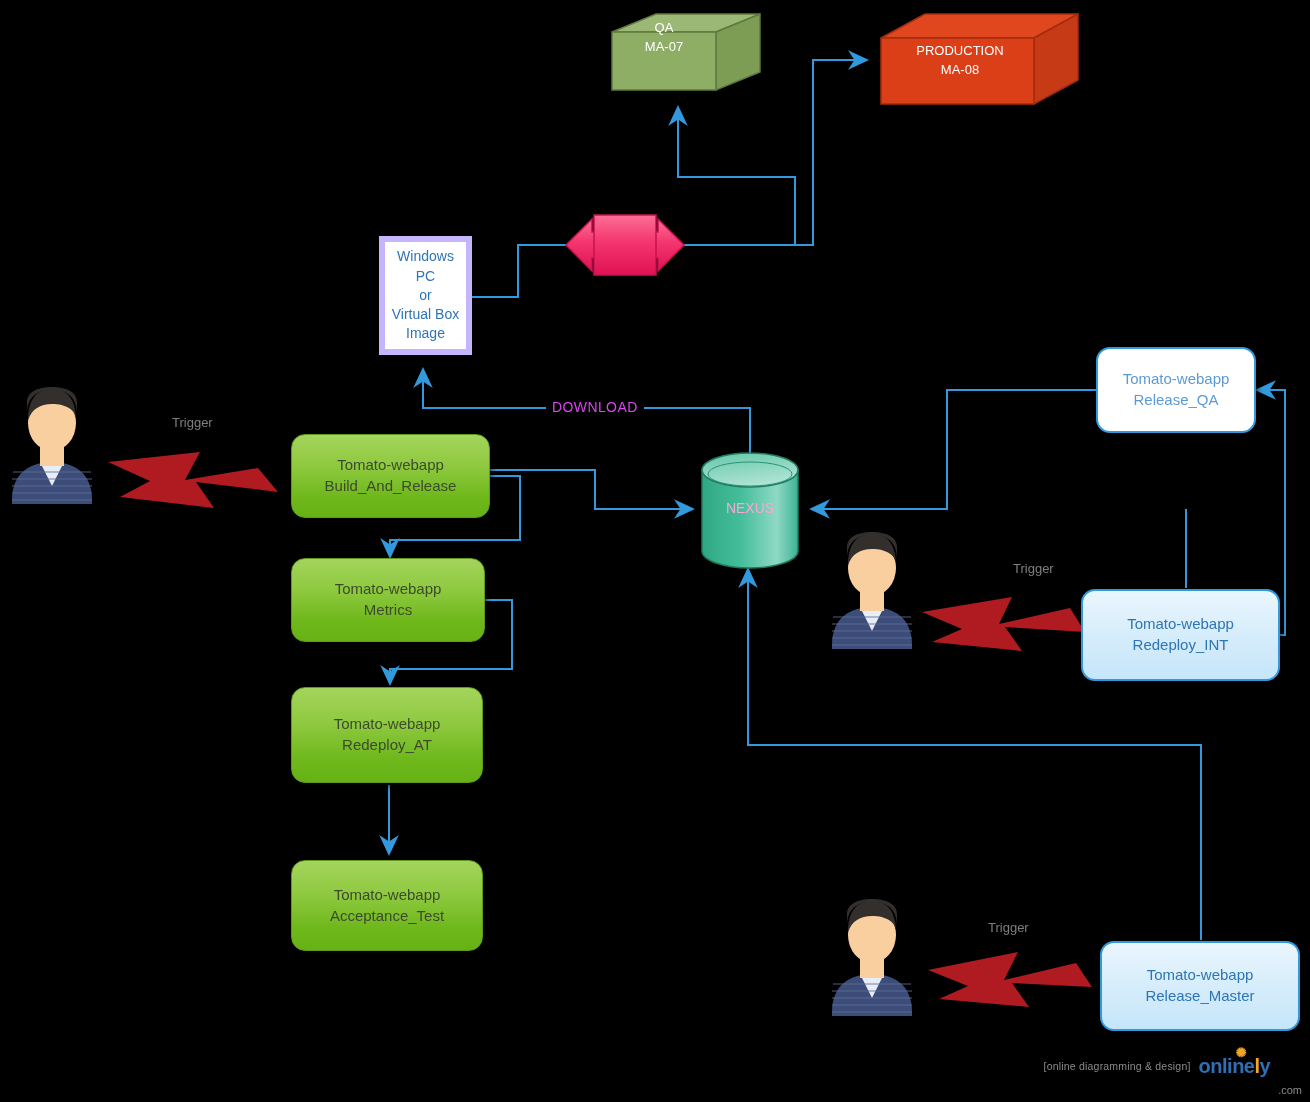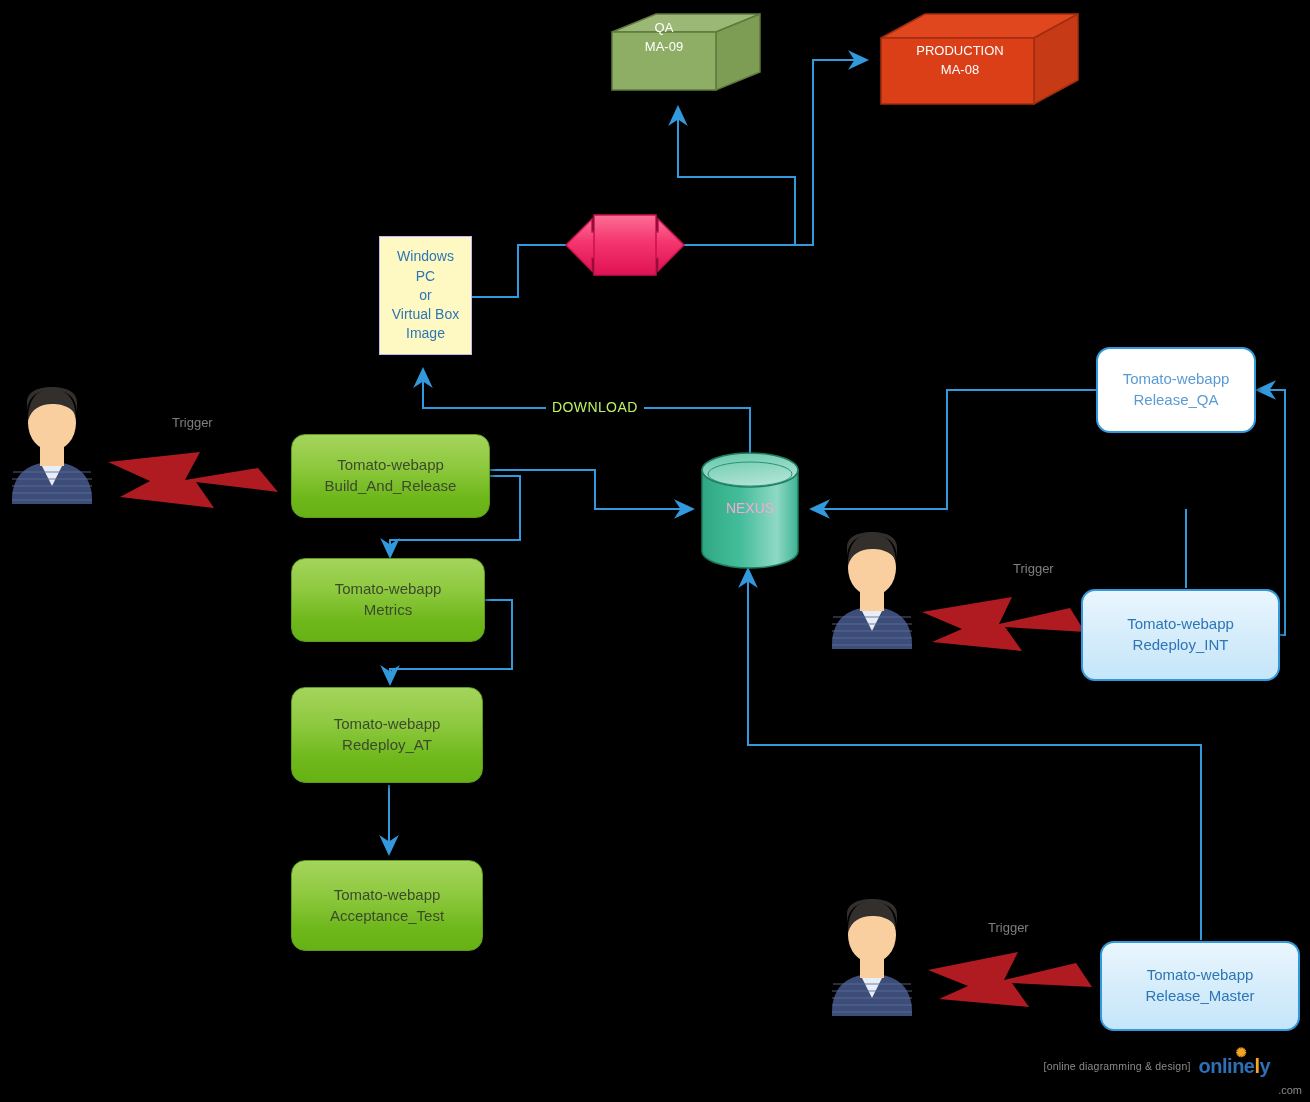--- a/index.html
+++ b/index.html
@@ -24,25 +24,25 @@
     color:#5b9bd5;font-size:15px;box-shadow:2px 3px 5px rgba(0,0,0,0.5);
   }
   
   .bluebox{
     border-radius:14px;border:2px solid #3399dd;
     background:linear-gradient(180deg,#eaf6fd 0%,#d4ecfb 55%,#c5e6fa 100%);
     color:#2e75b6;font-size:15px;box-shadow:2px 3px 5px rgba(0,0,0,0.5);
   }
   
   .plainbox{
-    border:1px solid #c4b5fd;background:#fef9c3;color:#2e75b6;font-size:14px;
+    border:6px solid #c4b5fd;background:#ffffff;color:#2e75b6;font-size:14px;
   }
   .vpnlabel{position:absolute;color:#e8336d;font-size:14px;font-weight:bold;text-align:center;line-height:1.4;}
   .triglabel{position:absolute;color:#7f7f7f;font-size:13px;}
-  .dllabel{position:absolute;color:#bef264;font-size:14px;letter-spacing:.4px;background:#000;padding:0 6px;text-align:right;}
+  .dllabel{position:absolute;color:#d946ef;font-size:14px;letter-spacing:.4px;background:#000;padding:0 6px;text-align:right;}
   .cubelabel{position:absolute;color:#ffffff;font-size:13px;text-align:center;line-height:1.45;}
   .nexuslabel{position:absolute;color:#f9a8d4;font-size:14px;}
 
   
   #wm{position:absolute;right:8px;bottom:6px;display:flex;align-items:center;gap:8px;}
   #wm .wmtext{color:#8a8a8a;font-size:10.5px;letter-spacing:.2px;}
   #wm .wmbrand{font-size:20px;font-weight:bold;color:#2f6fb5;letter-spacing:-.5px;position:relative;}
   #wm .wmbrand .bulb{color:#f5a623;}
   #wm .wmdot{color:#8a8a8a;font-size:11px;margin-top:48px;}
   #wm .spark{position:absolute;right:24px;top:-9px;color:#f5a623;font-size:13px;line-height:1;}
@@ -181,21 +181,21 @@
           <line x1="832" y1="991" x2="912" y2="991"></line>
         <line x1="832" y1="998" x2="912" y2="998"></line>
           <line x1="832" y1="1005" x2="912" y2="1005"></line>
         <line x1="832" y1="1012" x2="912" y2="1012"></line>
       </g>
     </g>
   </svg>
 
   <div class="cubelabel" style="left:612px;top:19px;width:104px;">
     <span>QA</span><br>
-    <span>MA-09</span>
+    <span>MA-07</span>
   </div>
 
   <div class="cubelabel" style="left:881px;top:42px;width:158px;">
     <span>PRODUCTION</span><br>
     <span>MA-08</span>
   </div>
 
   <div class="node plainbox" style="left:379px;top:236px;width:93px;height:119px;">
     <div class="lines">
       <span>Windows</span><br>

